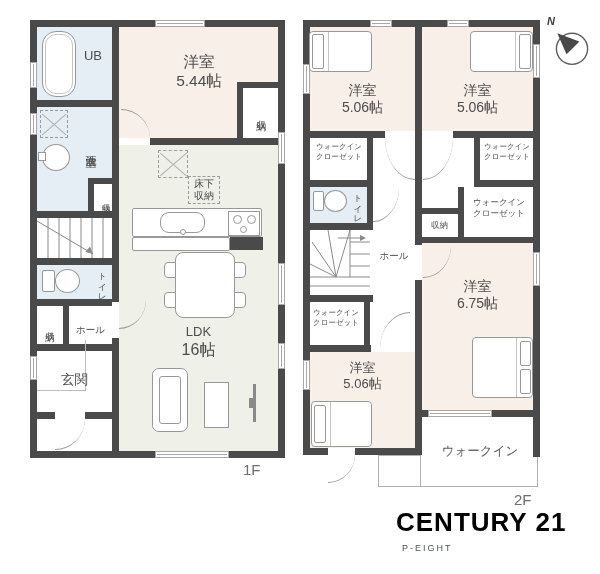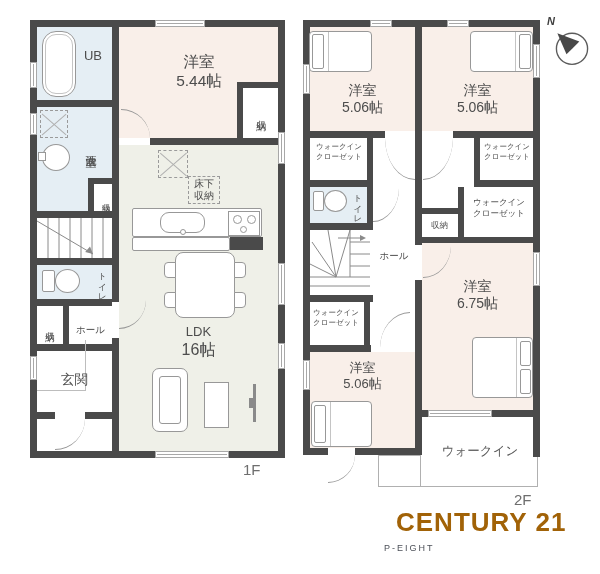--- a/index.html
+++ b/index.html
@@ -22,21 +22,21 @@
   .arc-bl{border-bottom-width:1.5px;border-bottom-style:solid;border-bottom-left-radius:100% 100%}
   .arc-br{border-bottom-width:1.5px;border-bottom-style:solid;border-bottom-right-radius:100% 100%}
   .lbl{display:flex;align-items:center;justify-content:center;text-align:center;line-height:1.25;white-space:nowrap}
   .col{flex-direction:column}
   .v{writing-mode:vertical-rl;text-orientation:upright;letter-spacing:1px}
   .bed{background:#fff;border:1px solid #989898;border-radius:4px}
   .pillow{background:#fff;border:1px solid #989898;border-radius:2px}
   .fold{background:#c4c4c4}
   .thin{border:1.5px solid #b0b0b0;background:transparent}
   .bar{background:#8a8a8a}
-  .brand{position:absolute;font-weight:700;color:#a16207;letter-spacing:1px;font-size:26px;white-space:nowrap}
+  .brand{position:absolute;font-weight:700;color:#000000;letter-spacing:1px;font-size:26px;white-space:nowrap}
   .company{position:absolute;color:#4c5058;letter-spacing:2px;font-size:9px;white-space:nowrap}
   .flabel{position:absolute;color:#6e6e6e;font-size:15px}
   svg{position:absolute;overflow:visible}
 </style>
 </head>
 <body>
 
 <div class="canvas">
 
   <div>
@@ -308,15 +308,15 @@
 
   <svg style="left:550px;top:25px" width="44" height="44" viewBox="0 0 48 48">
     <circle cx="24" cy="26" r="17" fill="none" stroke="#5c5c5c" stroke-width="1.5"></circle>
     <polygon points="8,9 32,18 25,25 18,32" fill="#484848"></polygon>
   </svg>
   <div class="lbl" style="left:543px;top:15px;width:16px;height:14px;font-size:11px;font-weight:700;color:#3f3f3f;font-style:italic">
       <span>N</span>
     </div>
 
   <div class="brand" style="left:396px;top:507px"><span>CENTURY 21</span></div>
-  <div class="company" style="left:384px;top:543px"><span>P-EIGHT</span></div>
+  <div class="company" style="left:402px;top:543px"><span>P-EIGHT</span></div>
 
 </div>
 
 </body></html>

